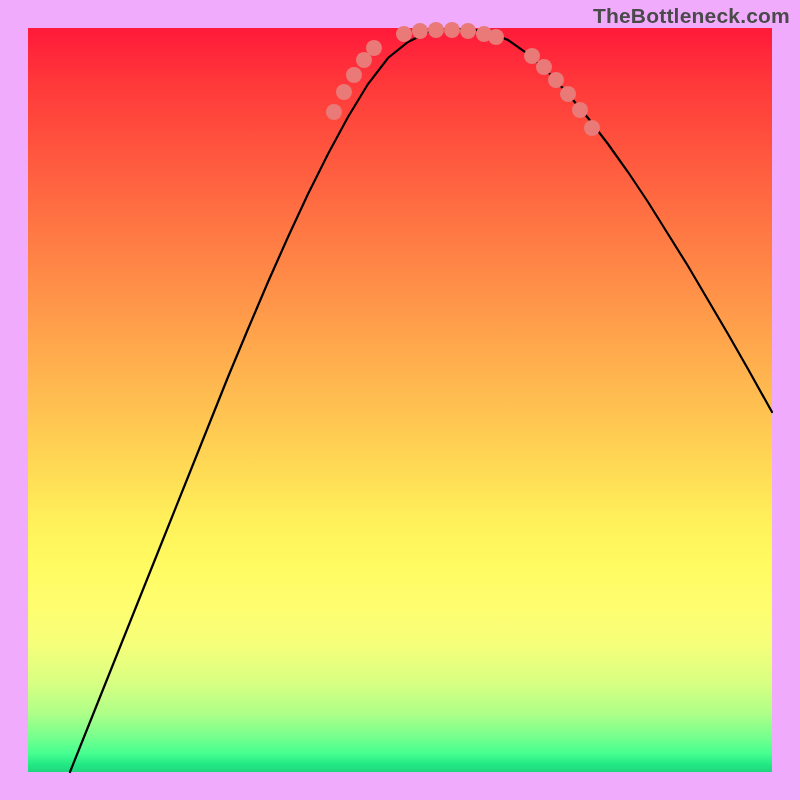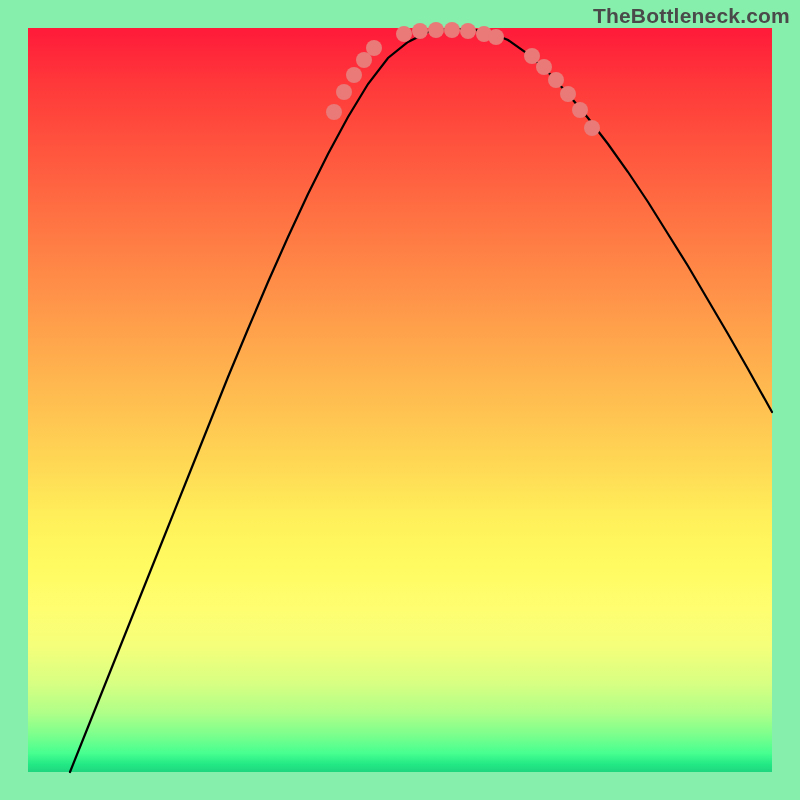--- a/index.html
+++ b/index.html
@@ -10,21 +10,21 @@
     background: #000;
     overflow: hidden;
     font-family: Arial, Helvetica, sans-serif;
   }
   .frame {
     position: absolute;
     left: 0;
     top: 0;
     width: 800px;
     height: 800px;
-    background: #86efac;
+    background: #f0abfc;
   }
   .plot {
     position: absolute;
     left: 28px;
     top: 28px;
     width: 744px;
     height: 744px;
     background: linear-gradient(to bottom,
       #ff1a3a 0%,
       #ff3a3a 8%,

